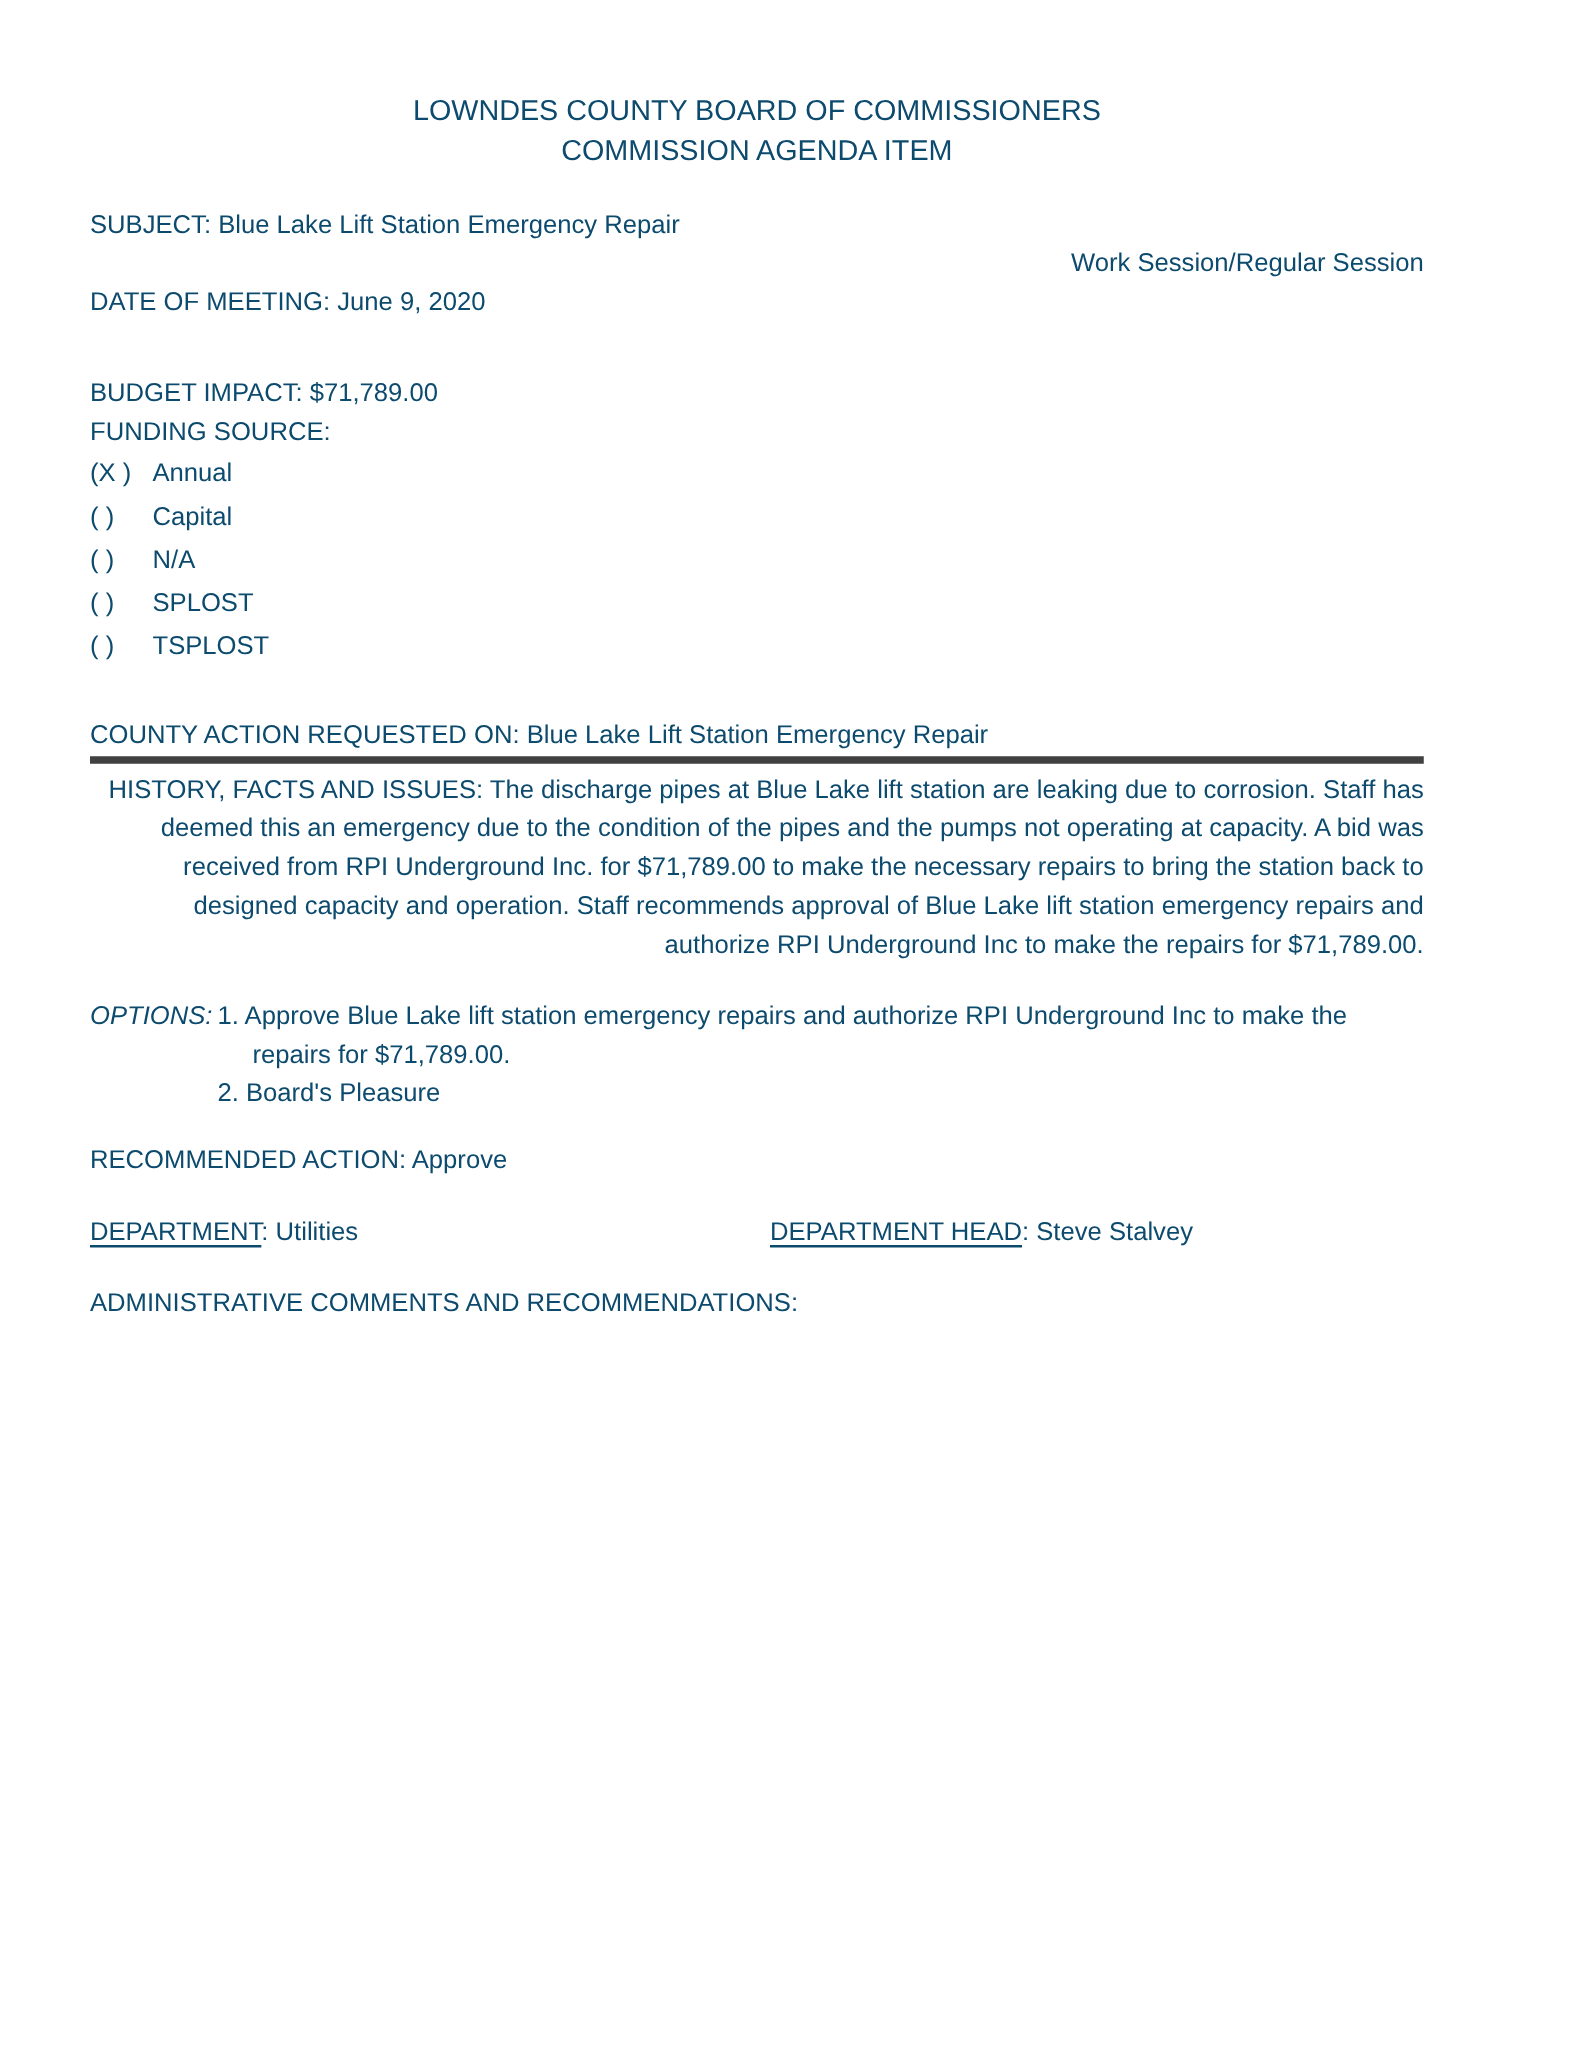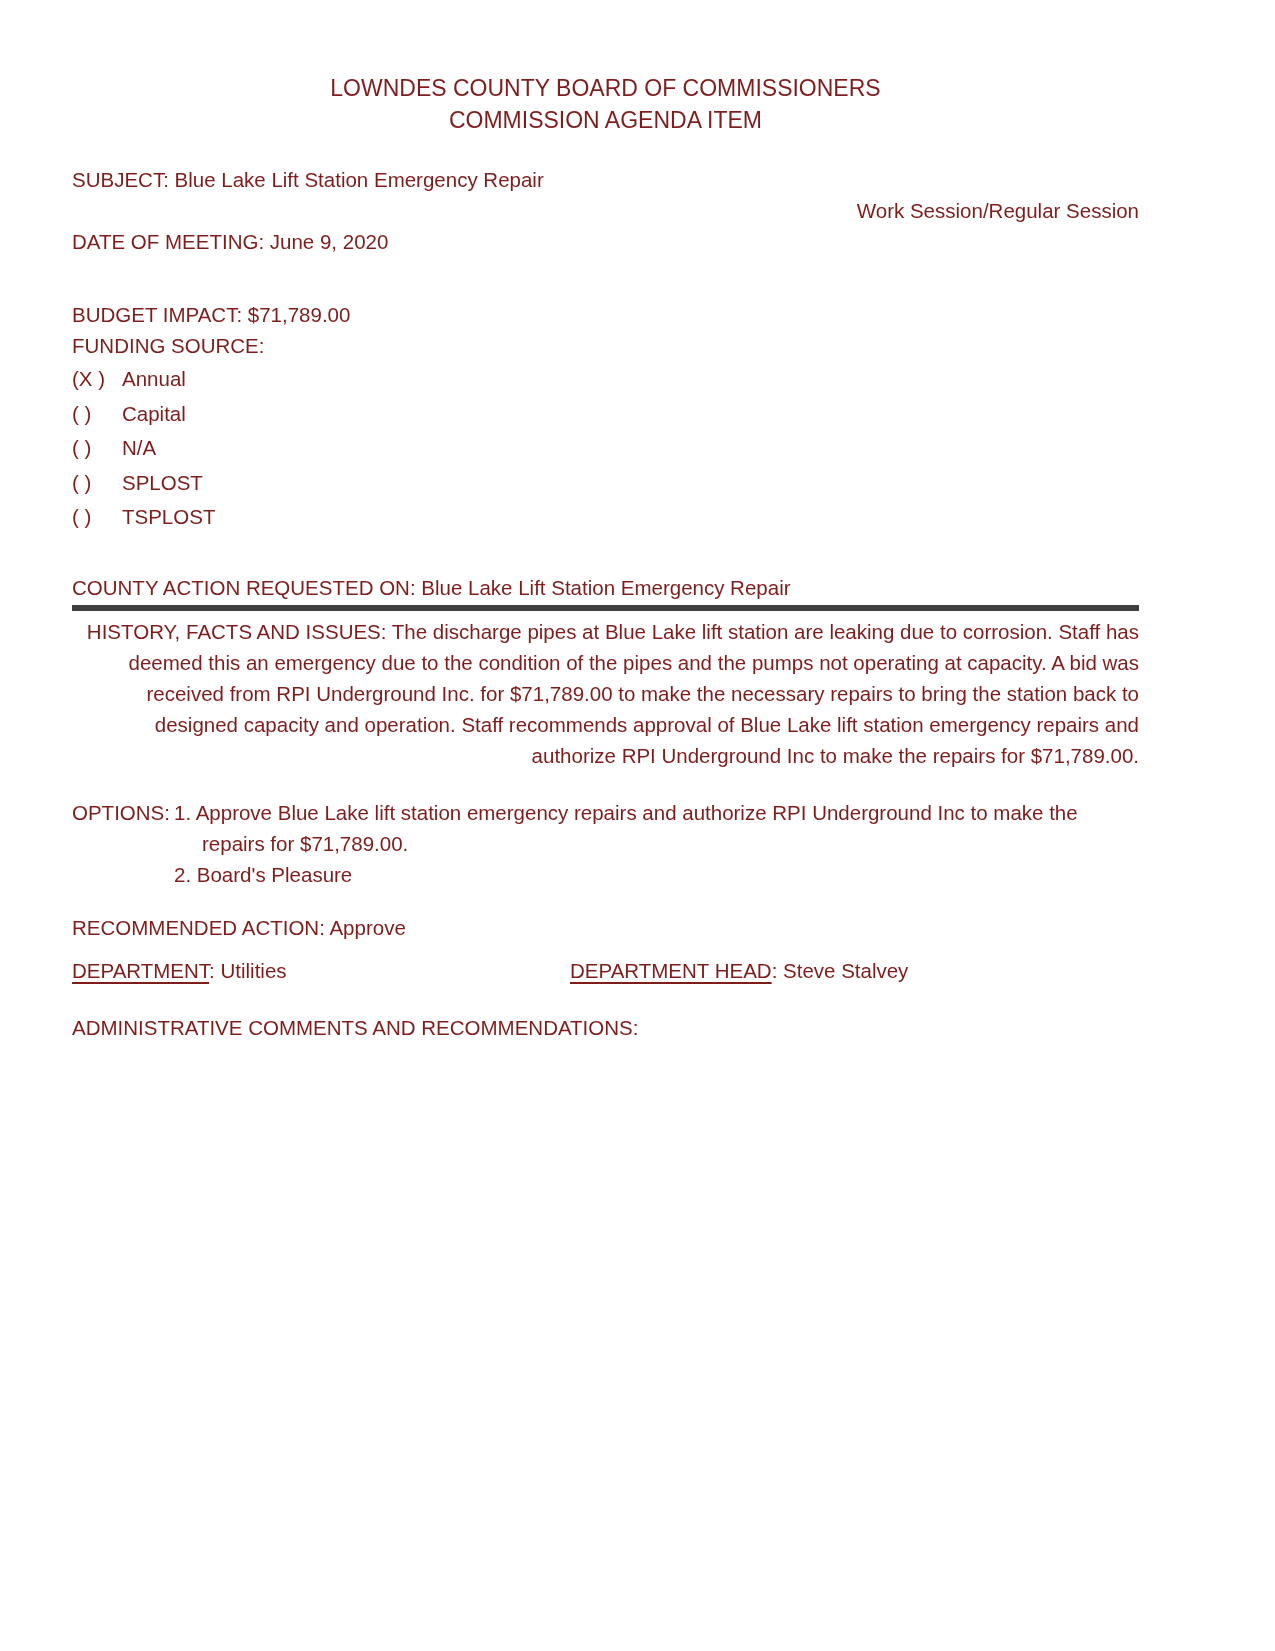--- a/index.html
+++ b/index.html
@@ -5,21 +5,21 @@
   html, body {
     margin: 0;
     padding: 0;
     background: #ffffff;
   }
   .page {
     position: relative;
     width: 1275px;
     height: 1359px;
     background: #ffffff;
-    color: #7f1d1d;
+    color: #0c4a6e;
     font-family: "Liberation Sans", "DejaVu Sans", sans-serif;
     font-size: 20.5px;
     line-height: 31px;
     box-sizing: border-box;
     padding: 72px 136px 0 72px;
     overflow: hidden;
   }
   .title-block {
     text-align: center;
     font-size: 23px;
@@ -49,33 +49,35 @@
   .history-para {
     margin-top: 5px;
     text-align: right;
   }
   .options-block {
     display: flex;
     margin-top: 26px;
   }
   .options-label {
     flex: 0 0 102px;
+    font-style: italic;
   }
   .options-items { flex: 1; }
   .options-item-1 {
     padding-left: 28px;
     text-indent: -28px;
   }
   .options-item-2 {
     padding-left: 0;
   }
   .recommended-row { margin-top: 22px; }
   .department-row {
     display: flex;
-    margin-top: 12px;
+    margin-top: 27px;
+    gap: 46px;
   }
   .department-cell { flex: 0 0 498px; }
   .department-head-cell { flex: 1; }
   .underlined { text-decoration: underline; text-decoration-thickness: 1.5px; text-underline-offset: 4px; }
   .admin-row { margin-top: 26px; }
 </style>
 </head>
 <body>
 
 <div class="page">

